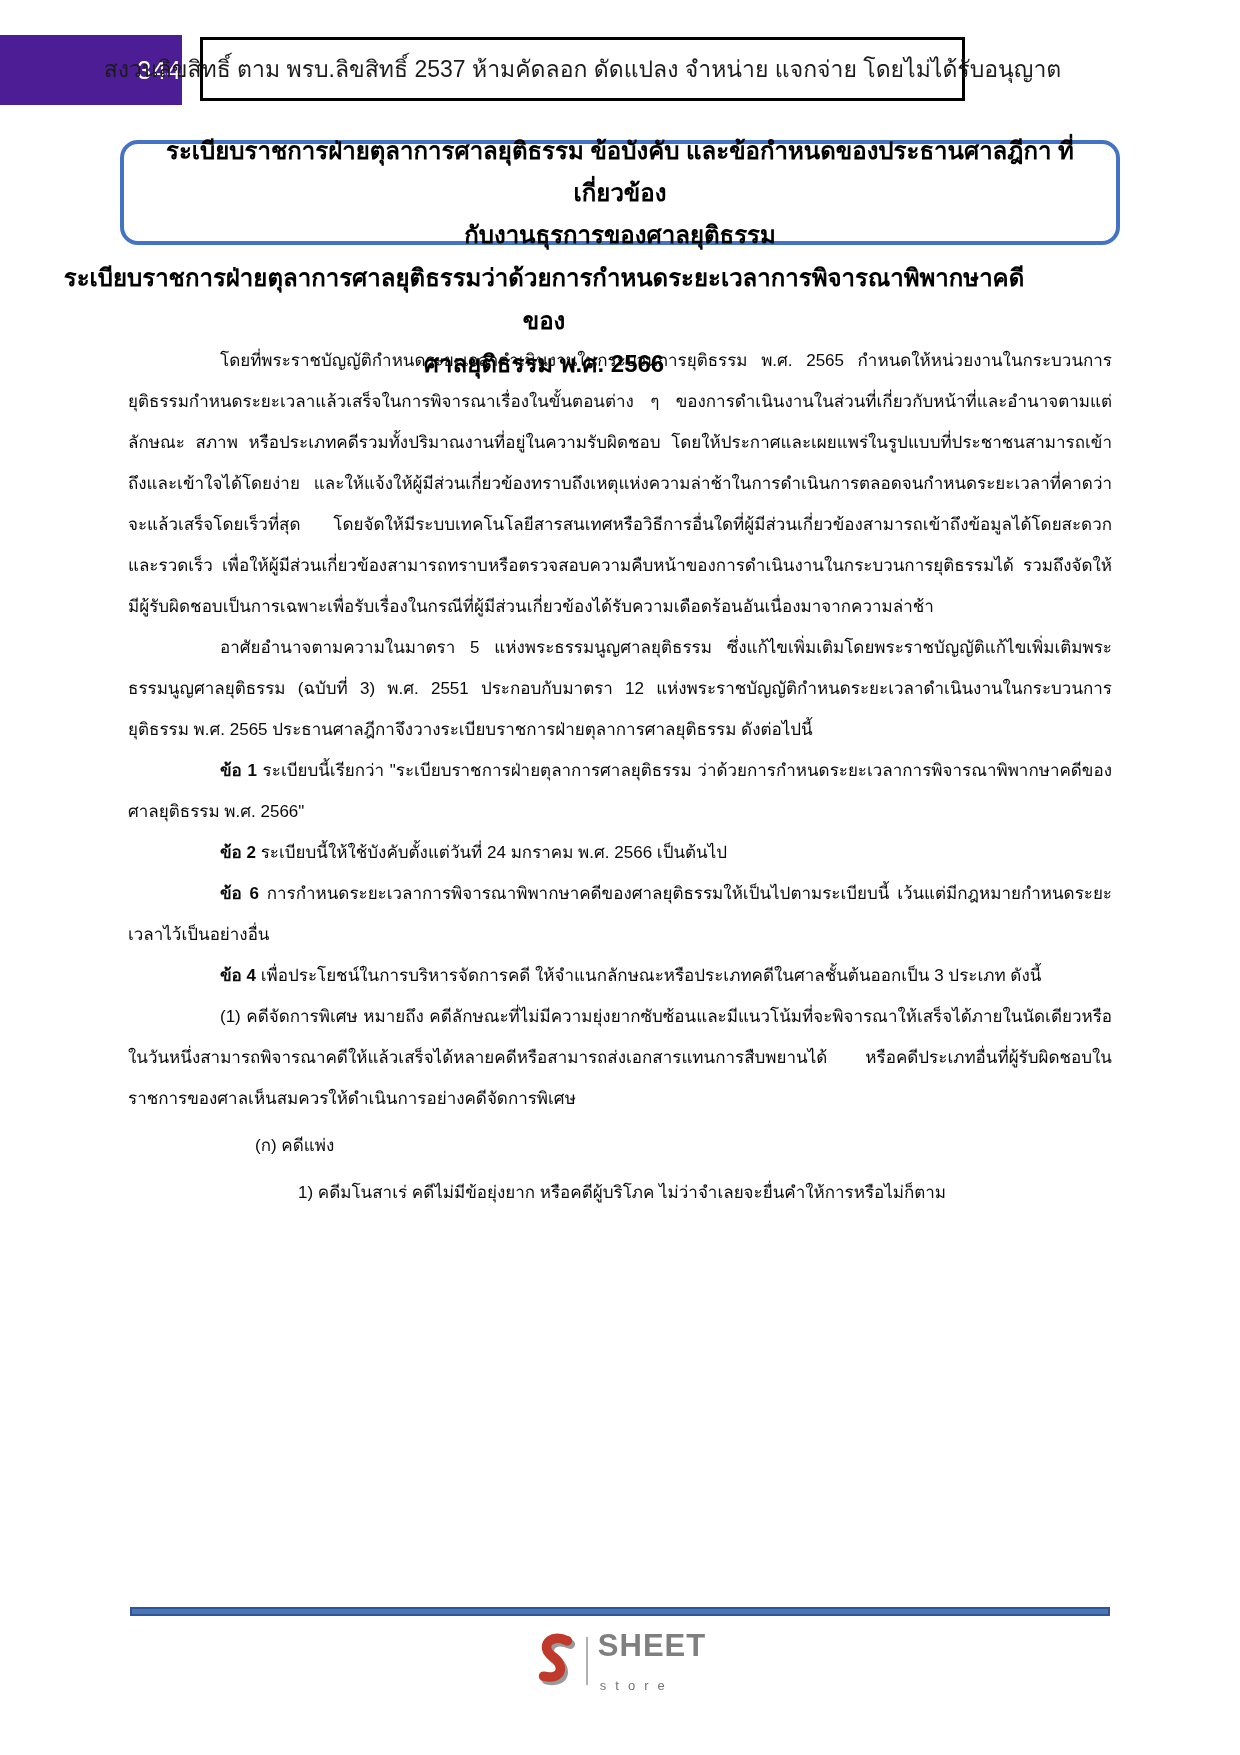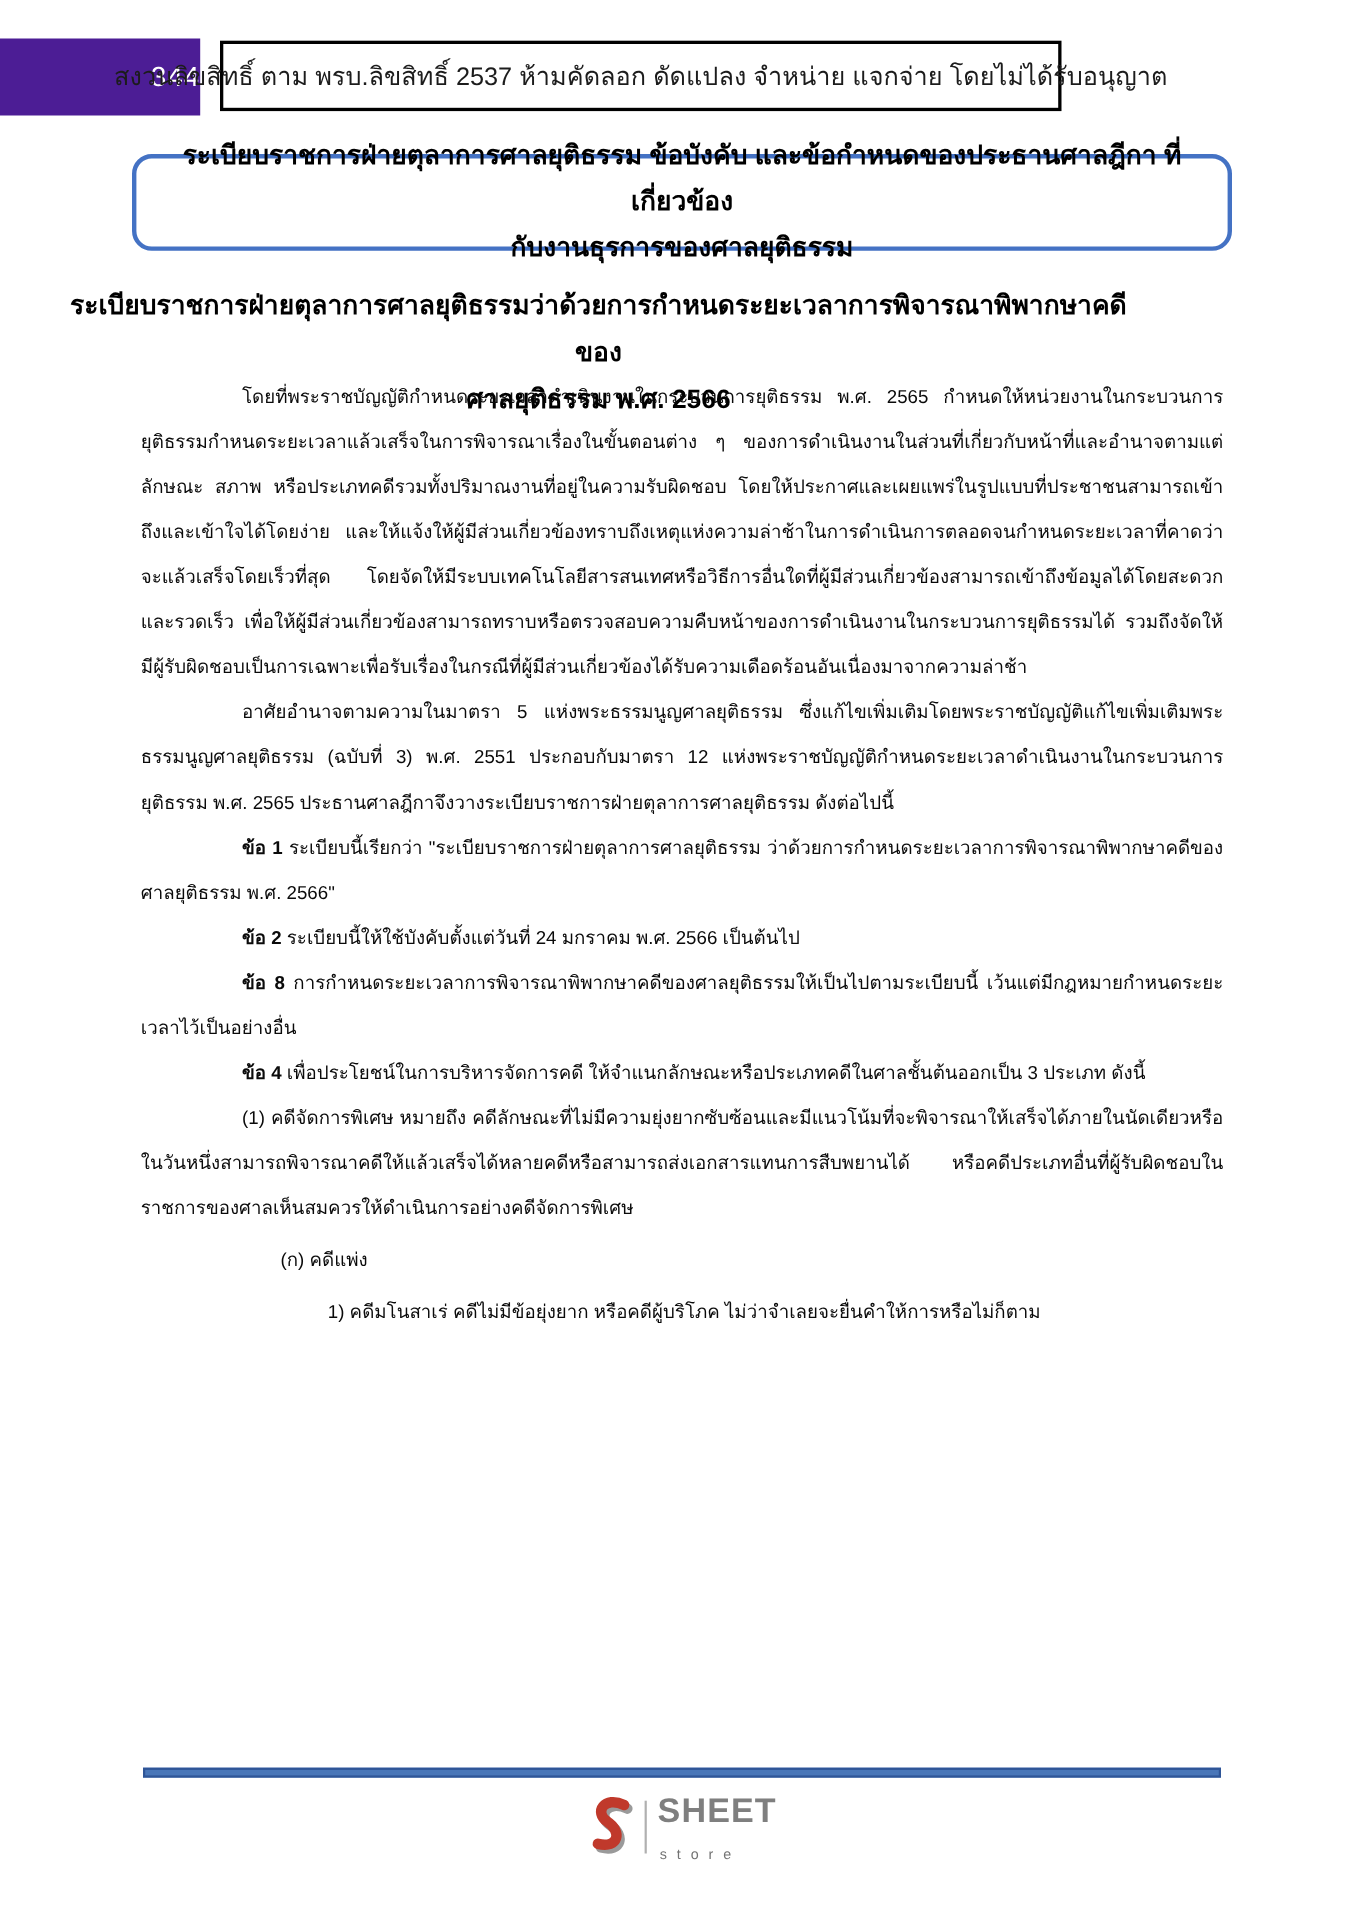--- a/index.html
+++ b/index.html
@@ -20,21 +20,21 @@
     font-size:25px;letter-spacing:1px;
   }
   .copyright-bar{
     position:absolute;left:200px;top:37px;width:765px;height:64px;
     border:3px solid #000;box-sizing:border-box;
     display:flex;align-items:center;justify-content:center;
     font-size:23px;color:#1c1c1c;white-space:nowrap;text-align:center;
   }
   
   .title-box{
-    position:absolute;left:120px;top:140px;width:1000px;height:88px;
+    position:absolute;left:120px;top:140px;width:1000px;height:105px;
     border:4px solid #4472C4;border-radius:18px;box-sizing:border-box;
     display:flex;flex-direction:column;align-items:center;justify-content:center;
     font-weight:bold;font-size:24px;line-height:42px;color:#000;
     text-align:center;padding:0 18px;
   }
   
   .section-heading{
     position:absolute;left:0;top:256px;width:1000px;
     text-align:center;font-weight:bold;font-size:24px;line-height:43px;color:#000;padding-left:44px;
   }
@@ -83,21 +83,21 @@
   <div class="section-heading">
     <div>ระเบียบราชการฝ่ายตุลาการศาลยุติธรรมว่าด้วยการกำหนดระยะเวลาการพิจารณาพิพากษาคดีของ</div>
     <div>ศาลยุติธรรม พ.ศ. 2566</div>
   </div>
 
   <div class="body-text">
     <p class="para indent"><span>โดยที่พระราชบัญญัติกำหนดระยะเวลาดำเนินงานในกระบวนการยุติธรรม พ.ศ. 2565 กำหนดให้หน่วยงานในกระบวนการยุติธรรมกำหนดระยะเวลาแล้วเสร็จในการพิจารณาเรื่องในขั้นตอนต่าง ๆ ของการดำเนินงานในส่วนที่เกี่ยวกับหน้าที่และอำนาจตามแต่ลักษณะ สภาพ หรือประเภทคดีรวมทั้งปริมาณงานที่อยู่ในความรับผิดชอบ โดยให้ประกาศและเผยแพร่ในรูปแบบที่ประชาชนสามารถเข้าถึงและเข้าใจได้โดยง่าย และให้แจ้งให้ผู้มีส่วนเกี่ยวข้องทราบถึงเหตุแห่งความล่าช้าในการดำเนินการตลอดจนกำหนดระยะเวลาที่คาดว่าจะแล้วเสร็จโดยเร็วที่สุด โดยจัดให้มีระบบเทคโนโลยีสารสนเทศหรือวิธีการอื่นใดที่ผู้มีส่วนเกี่ยวข้องสามารถเข้าถึงข้อมูลได้โดยสะดวกและรวดเร็ว เพื่อให้ผู้มีส่วนเกี่ยวข้องสามารถทราบหรือตรวจสอบความคืบหน้าของการดำเนินงานในกระบวนการยุติธรรมได้ รวมถึงจัดให้มีผู้รับผิดชอบเป็นการเฉพาะเพื่อรับเรื่องในกรณีที่ผู้มีส่วนเกี่ยวข้องได้รับความเดือดร้อนอันเนื่องมาจากความล่าช้า</span></p>
     <p class="para indent"><span>อาศัยอำนาจตามความในมาตรา 5 แห่งพระธรรมนูญศาลยุติธรรม ซึ่งแก้ไขเพิ่มเติมโดยพระราชบัญญัติแก้ไขเพิ่มเติมพระธรรมนูญศาลยุติธรรม (ฉบับที่ 3) พ.ศ. 2551 ประกอบกับมาตรา 12 แห่งพระราชบัญญัติกำหนดระยะเวลาดำเนินงานในกระบวนการยุติธรรม พ.ศ. 2565 ประธานศาลฎีกาจึงวางระเบียบราชการฝ่ายตุลาการศาลยุติธรรม ดังต่อไปนี้</span></p>
     <p class="para indent"><b>ข้อ 1</b><span> ระเบียบนี้เรียกว่า "ระเบียบราชการฝ่ายตุลาการศาลยุติธรรม ว่าด้วยการกำหนดระยะเวลาการพิจารณาพิพากษาคดีของศาลยุติธรรม พ.ศ. 2566"</span></p>
     <p class="para indent"><b>ข้อ 2</b><span> ระเบียบนี้ให้ใช้บังคับตั้งแต่วันที่ 24 มกราคม พ.ศ. 2566 เป็นต้นไป</span></p>
-    <p class="para indent"><b>ข้อ 8</b><span> การกำหนดระยะเวลาการพิจารณาพิพากษาคดีของศาลยุติธรรมให้เป็นไปตามระเบียบนี้ เว้นแต่มีกฎหมายกำหนดระยะเวลาไว้เป็นอย่างอื่น</span></p>
+    <p class="para indent"><b>ข้อ 6</b><span> การกำหนดระยะเวลาการพิจารณาพิพากษาคดีของศาลยุติธรรมให้เป็นไปตามระเบียบนี้ เว้นแต่มีกฎหมายกำหนดระยะเวลาไว้เป็นอย่างอื่น</span></p>
     <p class="para indent"><b>ข้อ 4</b><span> เพื่อประโยชน์ในการบริหารจัดการคดี ให้จำแนกลักษณะหรือประเภทคดีในศาลชั้นต้นออกเป็น 3 ประเภท ดังนี้</span></p>
     <p class="para indent"><span>(1) คดีจัดการพิเศษ หมายถึง คดีลักษณะที่ไม่มีความยุ่งยากซับซ้อนและมีแนวโน้มที่จะพิจารณาให้เสร็จได้ภายในนัดเดียวหรือในวันหนึ่งสามารถพิจารณาคดีให้แล้วเสร็จได้หลายคดีหรือสามารถส่งเอกสารแทนการสืบพยานได้ หรือคดีประเภทอื่นที่ผู้รับผิดชอบในราชการของศาลเห็นสมควรให้ดำเนินการอย่างคดีจัดการพิเศษ</span></p>
     <p class="para indent-k"><span>(ก) คดีแพ่ง</span></p>
     <p class="para indent-num"><span>1) คดีมโนสาเร่ คดีไม่มีข้อยุ่งยาก หรือคดีผู้บริโภค ไม่ว่าจำเลยจะยื่นคำให้การหรือไม่ก็ตาม</span></p>
   </div>
 
   <div class="footer-rule"></div>
   <div class="logo">
     <span>
       <svg width="42" height="56" viewBox="0 0 44 58" aria-hidden="true">

